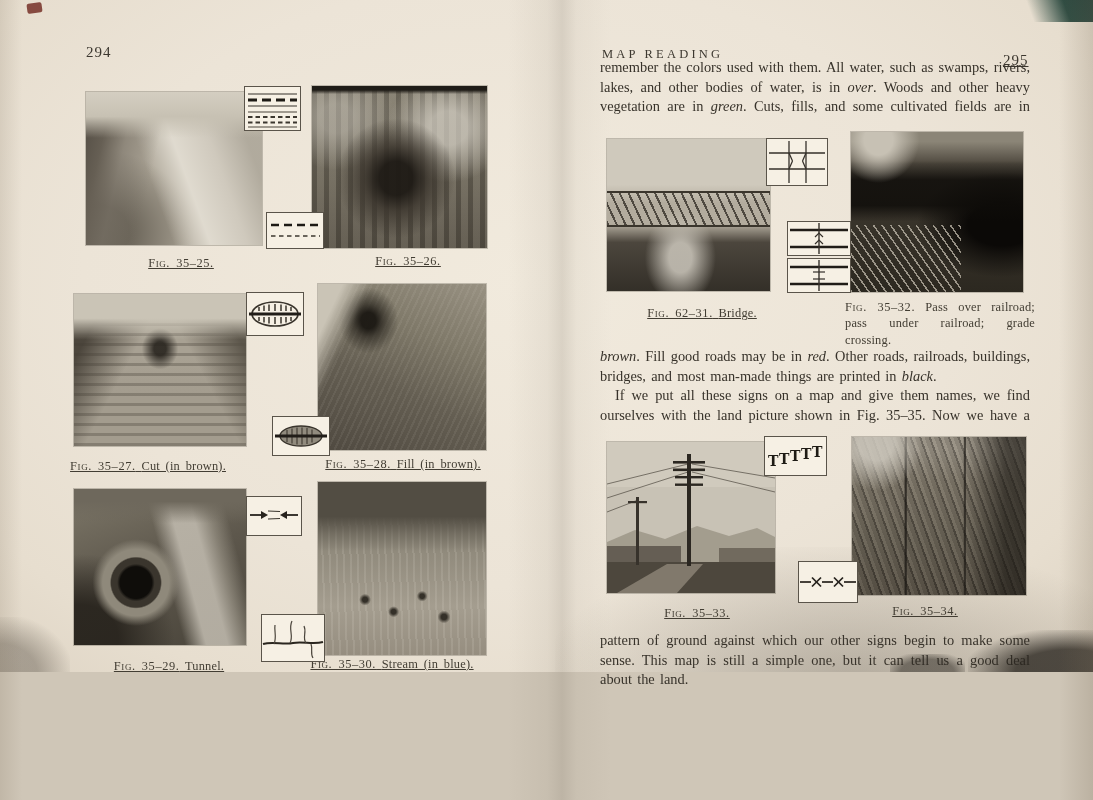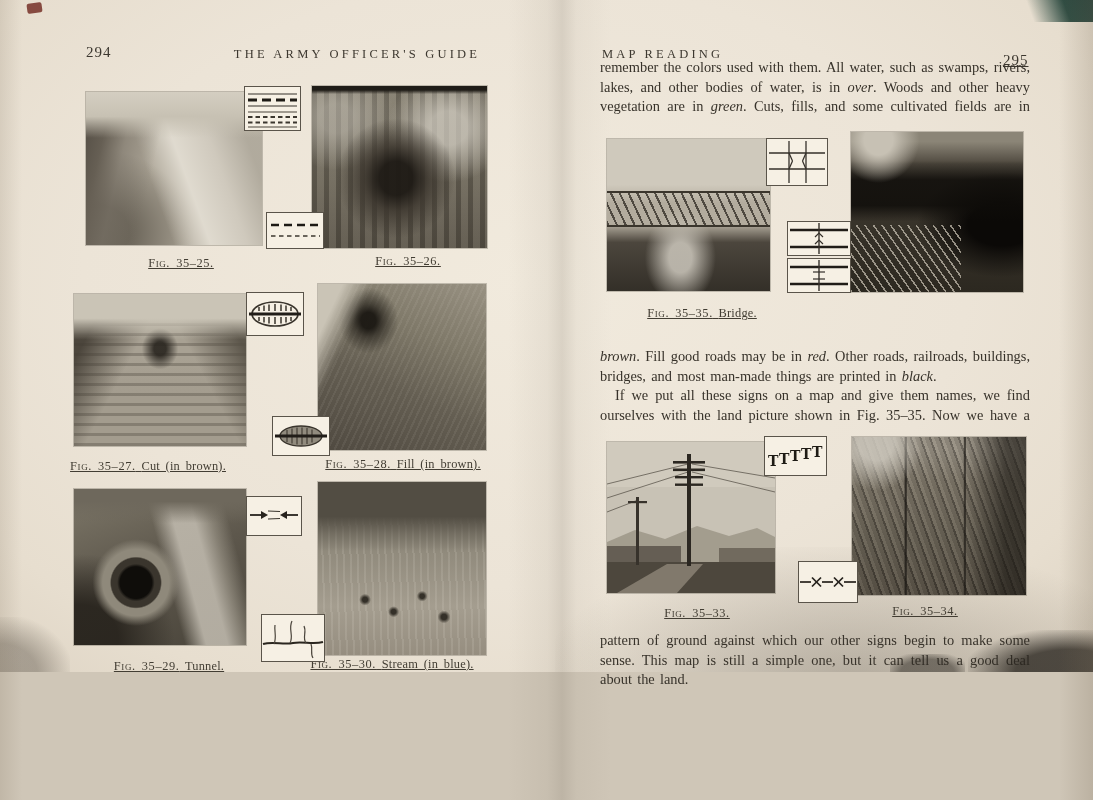--- a/index.html
+++ b/index.html
@@ -108,21 +108,20 @@
     linear-gradient(90deg,rgba(0,0,0,0) 64%,rgba(25,22,18,.65) 64.4% 65.2%,rgba(0,0,0,0) 65.8%),
     repeating-linear-gradient(70deg,rgba(33,29,24,.45) 0 2px,rgba(124,117,104,.30) 2px 5px,rgba(82,76,66,.35) 5px 9px),
     linear-gradient(180deg,#a9a295 0 8%,#867f71 28%,#6b6558 62%,#554e43 100%);}
 </style>
 </head>
 <body>
 
 <div class="spread">
 
   <div class="running-num" style="left:86px;top:44px;">294</div>
-  <div class="running-title centered" style="left:357px;top:47px;">THE ARMY OFFICER'S GUIDE</div>
 
   <div class="photo ph25" style="left:86px;top:92px;width:176px;height:153px;"></div>
   <div class="photo ph26" style="left:312px;top:86px;width:175px;height:162px;"></div>
   <div class="photo ph27" style="left:74px;top:294px;width:172px;height:152px;"></div>
   <div class="photo ph28" style="left:318px;top:284px;width:168px;height:166px;"></div>
   <div class="photo ph29" style="left:74px;top:489px;width:172px;height:156px;"></div>
   <div class="photo ph30" style="left:318px;top:482px;width:168px;height:173px;"></div>
 
   <div class="sym" style="left:244px;top:86px;">
     <svg width="57" height="45" viewBox="0 0 57 45">
@@ -274,22 +273,26 @@
       <rect x="0.5" y="0.5" width="63" height="34" fill="#f6f0e4" stroke="#5a544a"></rect>
       <line x1="3" y1="9" x2="61" y2="9" stroke="#211d18" stroke-width="2.6"></line>
       <line x1="3" y1="26" x2="61" y2="26" stroke="#211d18" stroke-width="2.6"></line>
       <line x1="32" y1="2" x2="32" y2="33" stroke="#35302a" stroke-width="1.4"></line>
       <line x1="26" y1="14" x2="38" y2="14" stroke="#35302a" stroke-width="1.2"></line>
       <line x1="26" y1="21" x2="38" y2="21" stroke="#35302a" stroke-width="1.2"></line>
     </svg>
   </div>
 
   <div class="caption capc" style="left:702px;top:306px;">
-    <span class="figlabel">Fig. 35–35.</span>
+    <span class="figlabel">Fig. 62–31.</span>
     <span>Bridge.</span>
+  </div>
+  <div class="caption capblock" style="left:845px;top:299px;">
+    <span class="figlabel">Fig. 35–32.</span>
+    <span>Pass over railroad; pass under railroad; grade crossing.</span>
   </div>
 
   <p class="para" style="left:600px;top:347px;margin:0;">
     <span class="it">brown</span><span>. Fill good roads may be in </span><span class="it">red</span><span>. Other roads, railroads, buildings, bridges, and most man-made things are printed in </span><span class="it">black</span><span>.</span>
   </p>
   <p class="para jlast indent" style="left:600px;top:386px;margin:0;">If we put all these signs on a map and give them names, we find ourselves with the land picture shown in Fig. 35–35. Now we have a</p>
 
   <div class="photo" style="left:607px;top:442px;width:168px;height:151px;">
     <svg width="168" height="151" viewBox="0 0 168 151" preserveAspectRatio="none">
       <rect width="168" height="151" fill="#c8c2b5"></rect>

